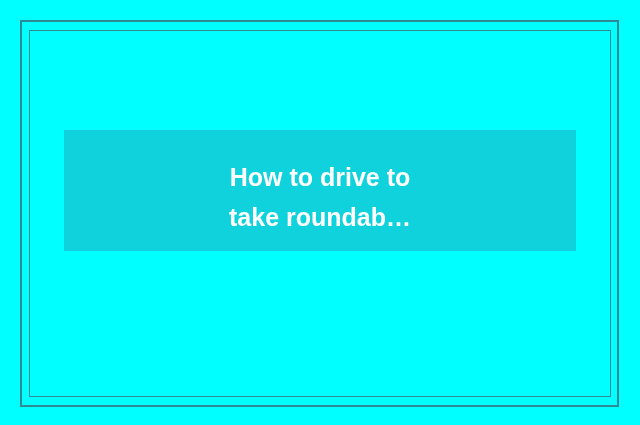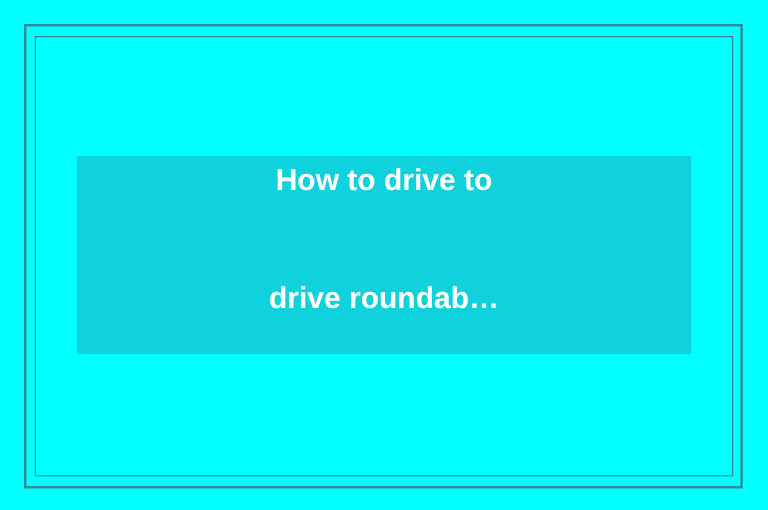--- a/index.html
+++ b/index.html
@@ -43,28 +43,28 @@
     border: 1px solid #2e8b96;
     box-sizing: border-box;
   }
 
   
   .caption-block {
     position: absolute;
     left: 64px;
     top: 130px;
     width: 512px;
-    height: 165px;
+    height: 121px;
     background: #0fd2dc;
     box-sizing: border-box;
     display: flex;
     flex-direction: column;
     align-items: center;
-    justify-content: space-between;
-    padding-bottom: 26px;
+    justify-content: flex-end;
+    padding-bottom: 14px;
   }
 
   .caption-line {
     color: #ffffff;
     font-family: "Liberation Sans", sans-serif;
     font-weight: bold;
     font-size: 25px;
     line-height: 40px;
     letter-spacing: 0px;
     text-align: center;
@@ -74,16 +74,16 @@
 </head>
 <body>
 
 <div id="canvas">
 
   <div class="frame-outer"></div>
   <div class="frame-inner"></div>
 
   <div class="caption-block">
     <div class="caption-line">How to drive to</div>
-    <div class="caption-line">drive roundab…</div>
+    <div class="caption-line">take roundab…</div>
   </div>
 
 </div>
 
 </body></html>

